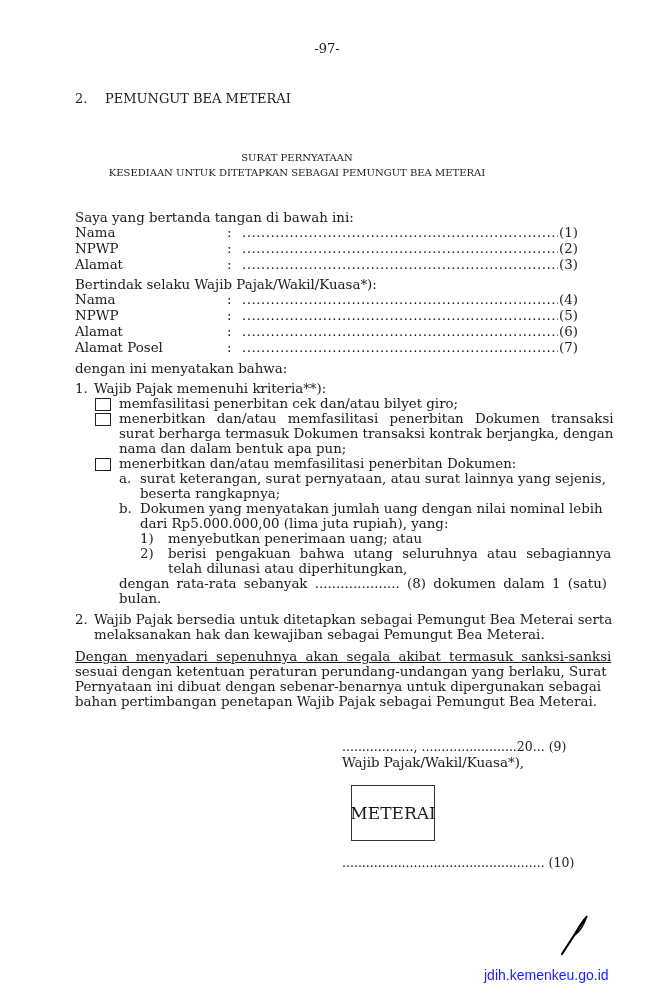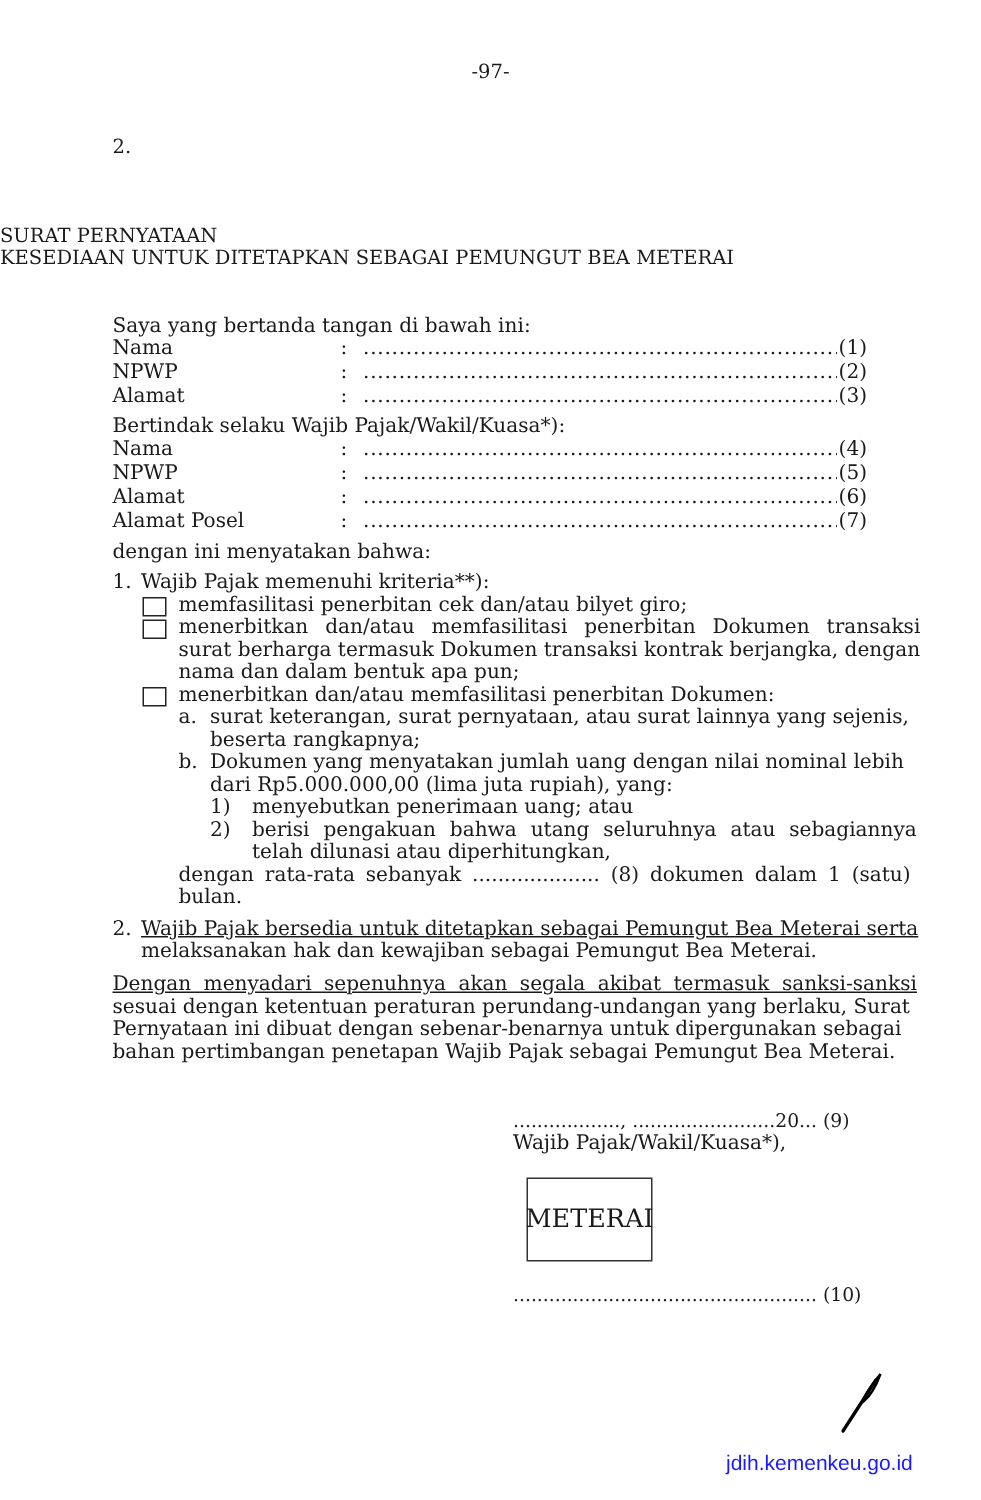--- a/index.html
+++ b/index.html
@@ -5,38 +5,39 @@
   html, body { margin:0; padding:0; background:#ffffff; }
   body { width:654px; height:1000px; position:relative; overflow:hidden;
          font-family:"DejaVu Serif", "Liberation Serif", serif; color:#1a1a1a; }
   .abs { position:absolute; }
   .t { font-size:13.4px; line-height:15.5px; white-space:nowrap; }
   .page-num { left:0; width:654px; top:41px; text-align:center; font-size:13px; }
   .sec-num { left:75px; top:91px; font-size:13px; }
   .sec-title { left:105px; top:91px; width:473px; font-size:13px; line-height:15px;
                text-align:justify; text-align-last:left; }
   .sec-title .l1 { display:flex; justify-content:space-between; }
-  .doc-title { left:0; width:594px; text-align:left; font-size:13px; line-height:15px; }
+  .doc-title { left:0; width:594px; text-align:center; font-size:10px; line-height:15px; }
   .row { left:75px; width:503px; height:16px; display:flex; align-items:baseline; font-size:13.4px; }
   .row .lbl { width:152px; }
   .row .colon { width:15px; }
   .row .dots { flex:1; overflow:hidden; white-space:nowrap; letter-spacing:0.5px; }
   .row .num { padding-left:1px; }
   .cb { width:14px; height:11px; border:1.3px solid #222; background:#fff; }
   .meterai-box { left:351px; top:785px; width:82px; height:54px; border:1.3px solid #333;
                  display:flex; align-items:center; justify-content:center; font-size:17px; }
   .url { left:484px; top:967px; font-family:"Liberation Sans", sans-serif; font-size:14px; color:#1a1aff; }
 </style>
 </head>
 <body>
 
 <div class="abs t page-num">-97-</div>
 
 <div class="abs t sec-num">2.</div>
 <div class="abs sec-title">
+  <div>PEMUNGUT BEA METERAI</div>
 </div>
 
 <div class="abs doc-title" style="top:150px;">SURAT PERNYATAAN</div>
 <div class="abs doc-title" style="top:165px;">KESEDIAAN UNTUK DITETAPKAN SEBAGAI PEMUNGUT BEA METERAI</div>
 
 <div class="abs t" style="left:75px; top:210px;">Saya yang bertanda tangan di bawah ini:</div>
 <div class="abs row" style="top:225px;">
   <span class="lbl">Nama</span>
   <span class="colon">:</span>
   <span class="dots">..............................................................................................</span>
@@ -111,21 +112,21 @@
 <div class="abs t" style="left:168px; top:531px;">menyebutkan penerimaan uang; atau</div>
 
 <div class="abs t" style="left:140px; top:546px;">2)</div>
 <div class="abs t" style="left:168px; top:546px; word-spacing:5px;">berisi pengakuan bahwa utang seluruhnya atau sebagiannya</div>
 <div class="abs t" style="left:168px; top:561px;">telah dilunasi atau diperhitungkan,</div>
 
 <div class="abs t" style="left:119px; top:576px; word-spacing:3px;">dengan rata-rata sebanyak .................... (8) dokumen dalam 1 (satu)</div>
 <div class="abs t" style="left:119px; top:591px;">bulan.</div>
 
 <div class="abs t" style="left:75px; top:612px;">2.</div>
-<div class="abs t" style="left:94px; top:612px;text-decoration:underline;">Wajib Pajak bersedia untuk ditetapkan sebagai Pemungut Bea Meterai serta</div>
+<div class="abs t" style="left:94px; top:612px;">Wajib Pajak bersedia untuk ditetapkan sebagai Pemungut Bea Meterai serta</div>
 <div class="abs t" style="left:94px; top:627px;">melaksanakan hak dan kewajiban sebagai Pemungut Bea Meterai.</div>
 
 <div class="abs t" style="left:75px; top:649px; word-spacing:4px;text-decoration:underline;">Dengan menyadari sepenuhnya akan segala akibat termasuk sanksi-sanksi</div>
 <div class="abs t" style="left:75px; top:664px;">sesuai dengan ketentuan peraturan perundang-undangan yang berlaku, Surat</div>
 <div class="abs t" style="left:75px; top:679px;">Pernyataan ini dibuat dengan sebenar-benarnya untuk dipergunakan sebagai</div>
 <div class="abs t" style="left:75px; top:694px;">bahan pertimbangan penetapan Wajib Pajak sebagai Pemungut Bea Meterai.</div>
 
 <div class="abs t" style="left:342px; top:739px; font-size:12.5px;">.................., ........................20...  (9)</div>
 <div class="abs t" style="left:342px; top:755px;">Wajib Pajak/Wakil/Kuasa*),</div>
 <div class="abs meterai-box">

